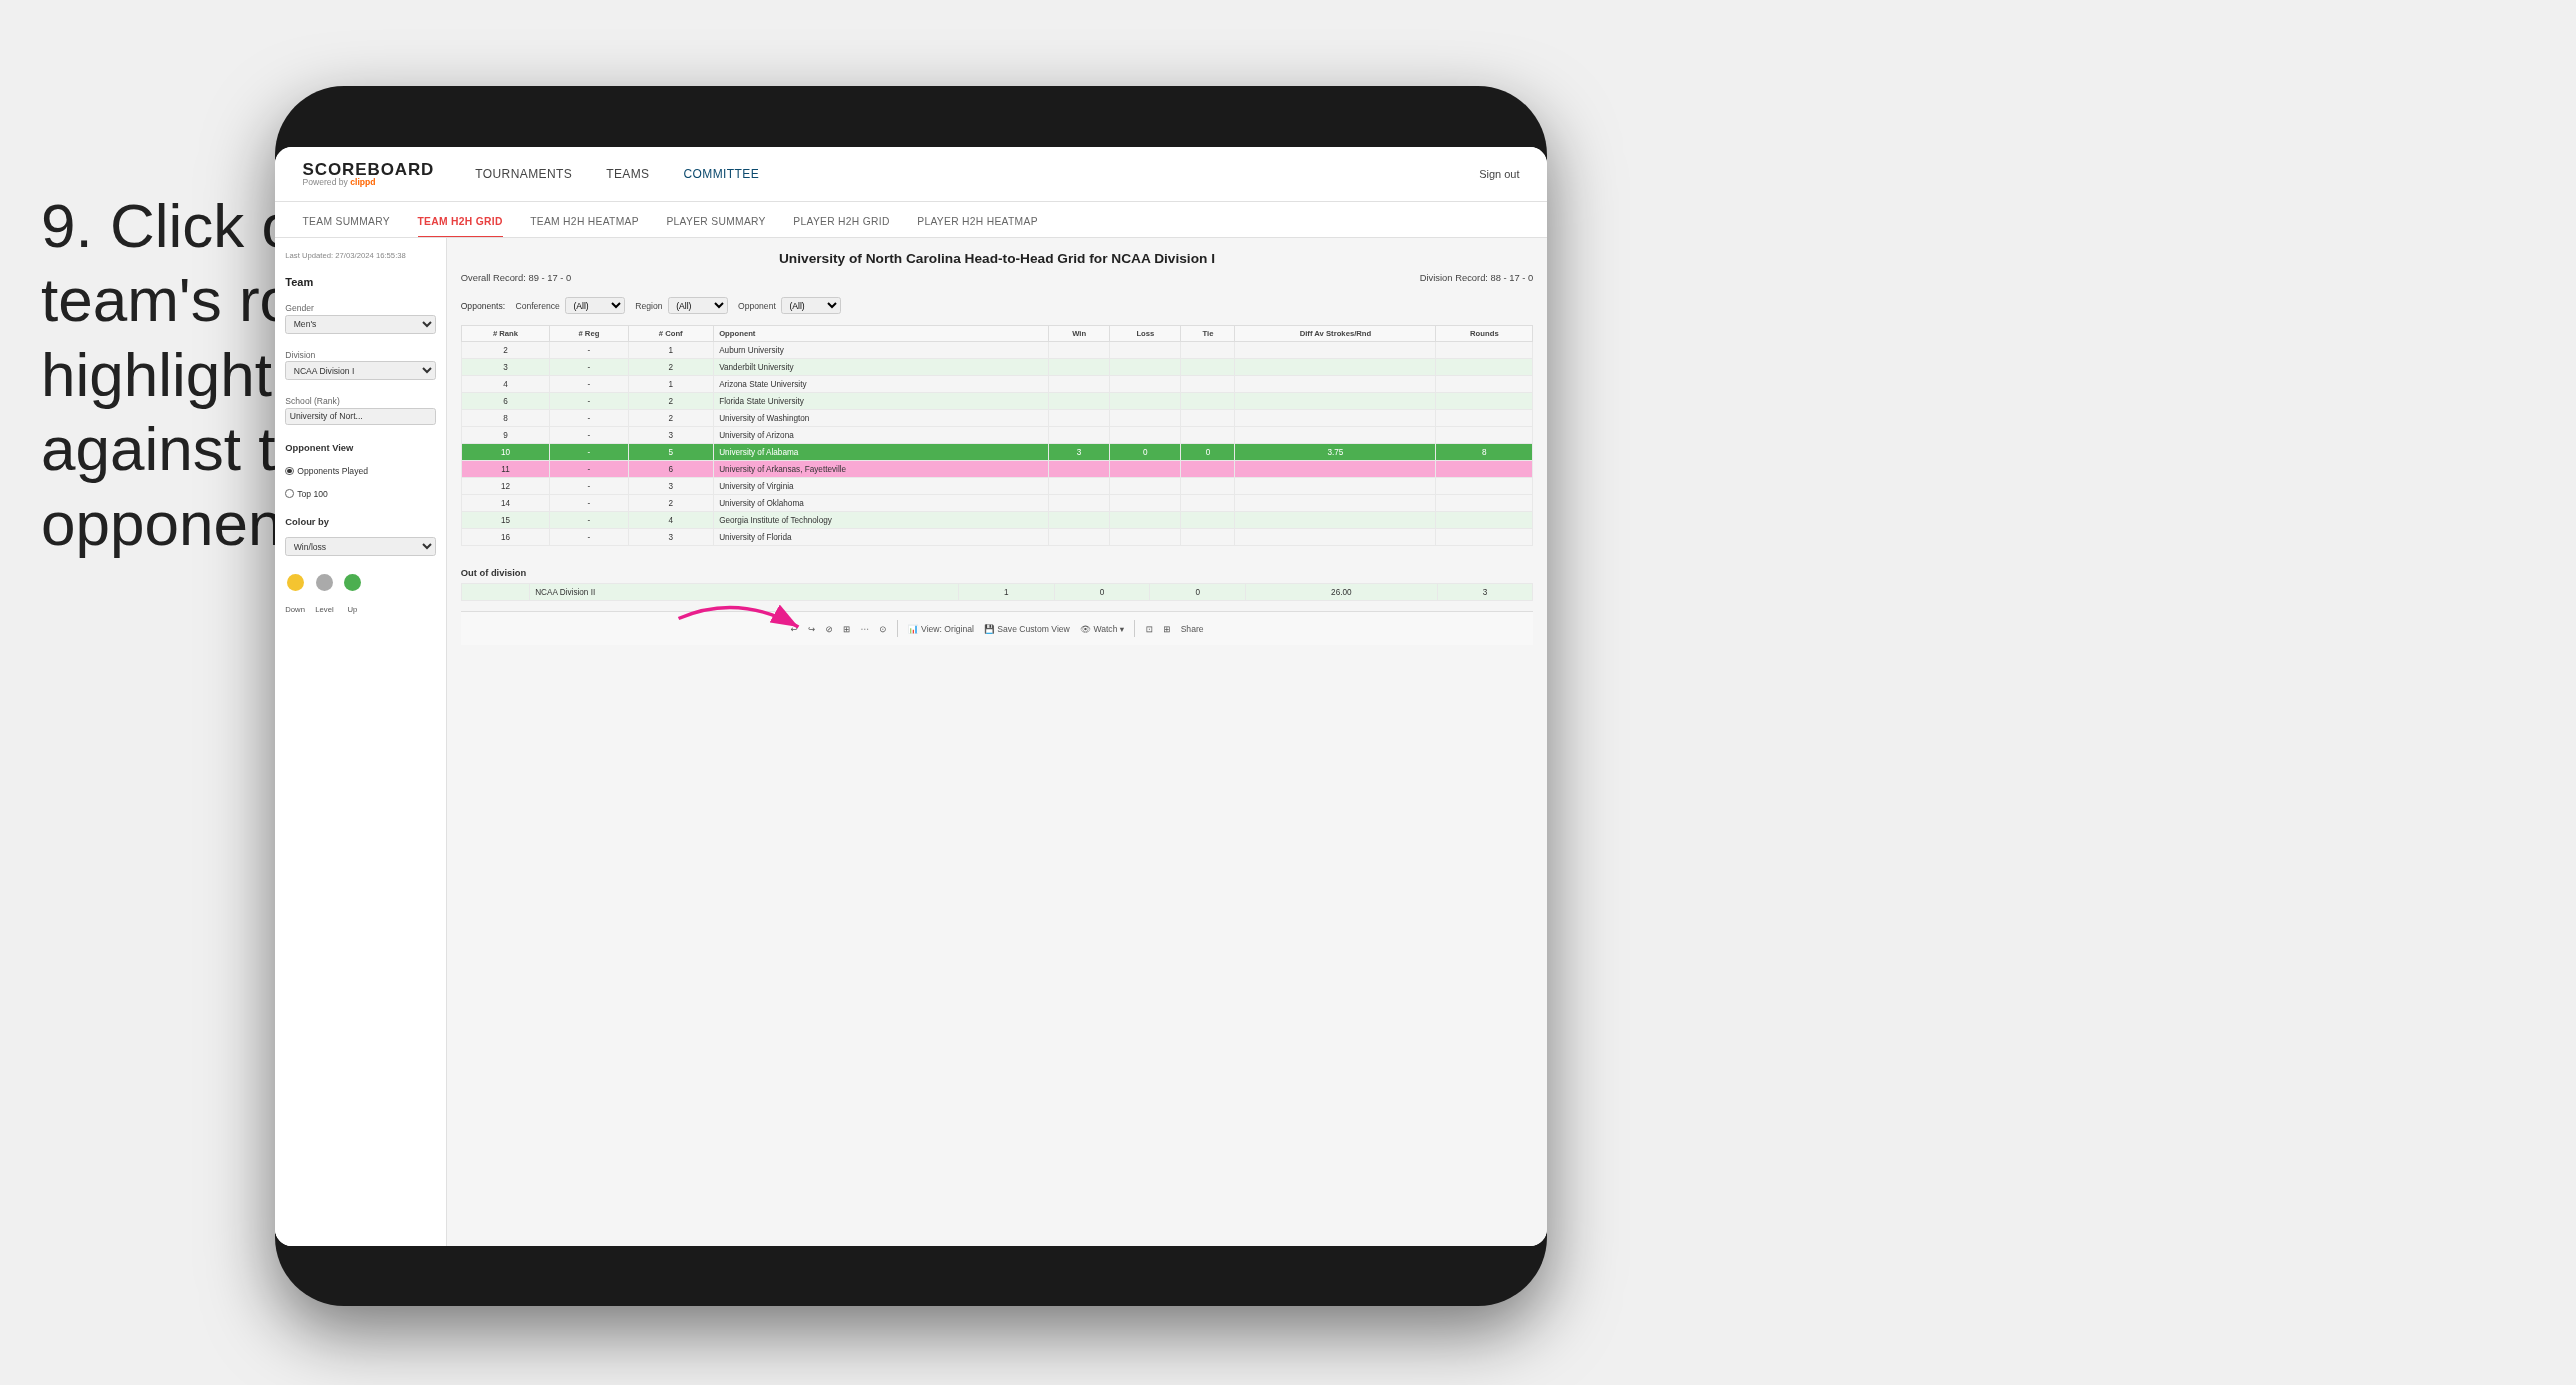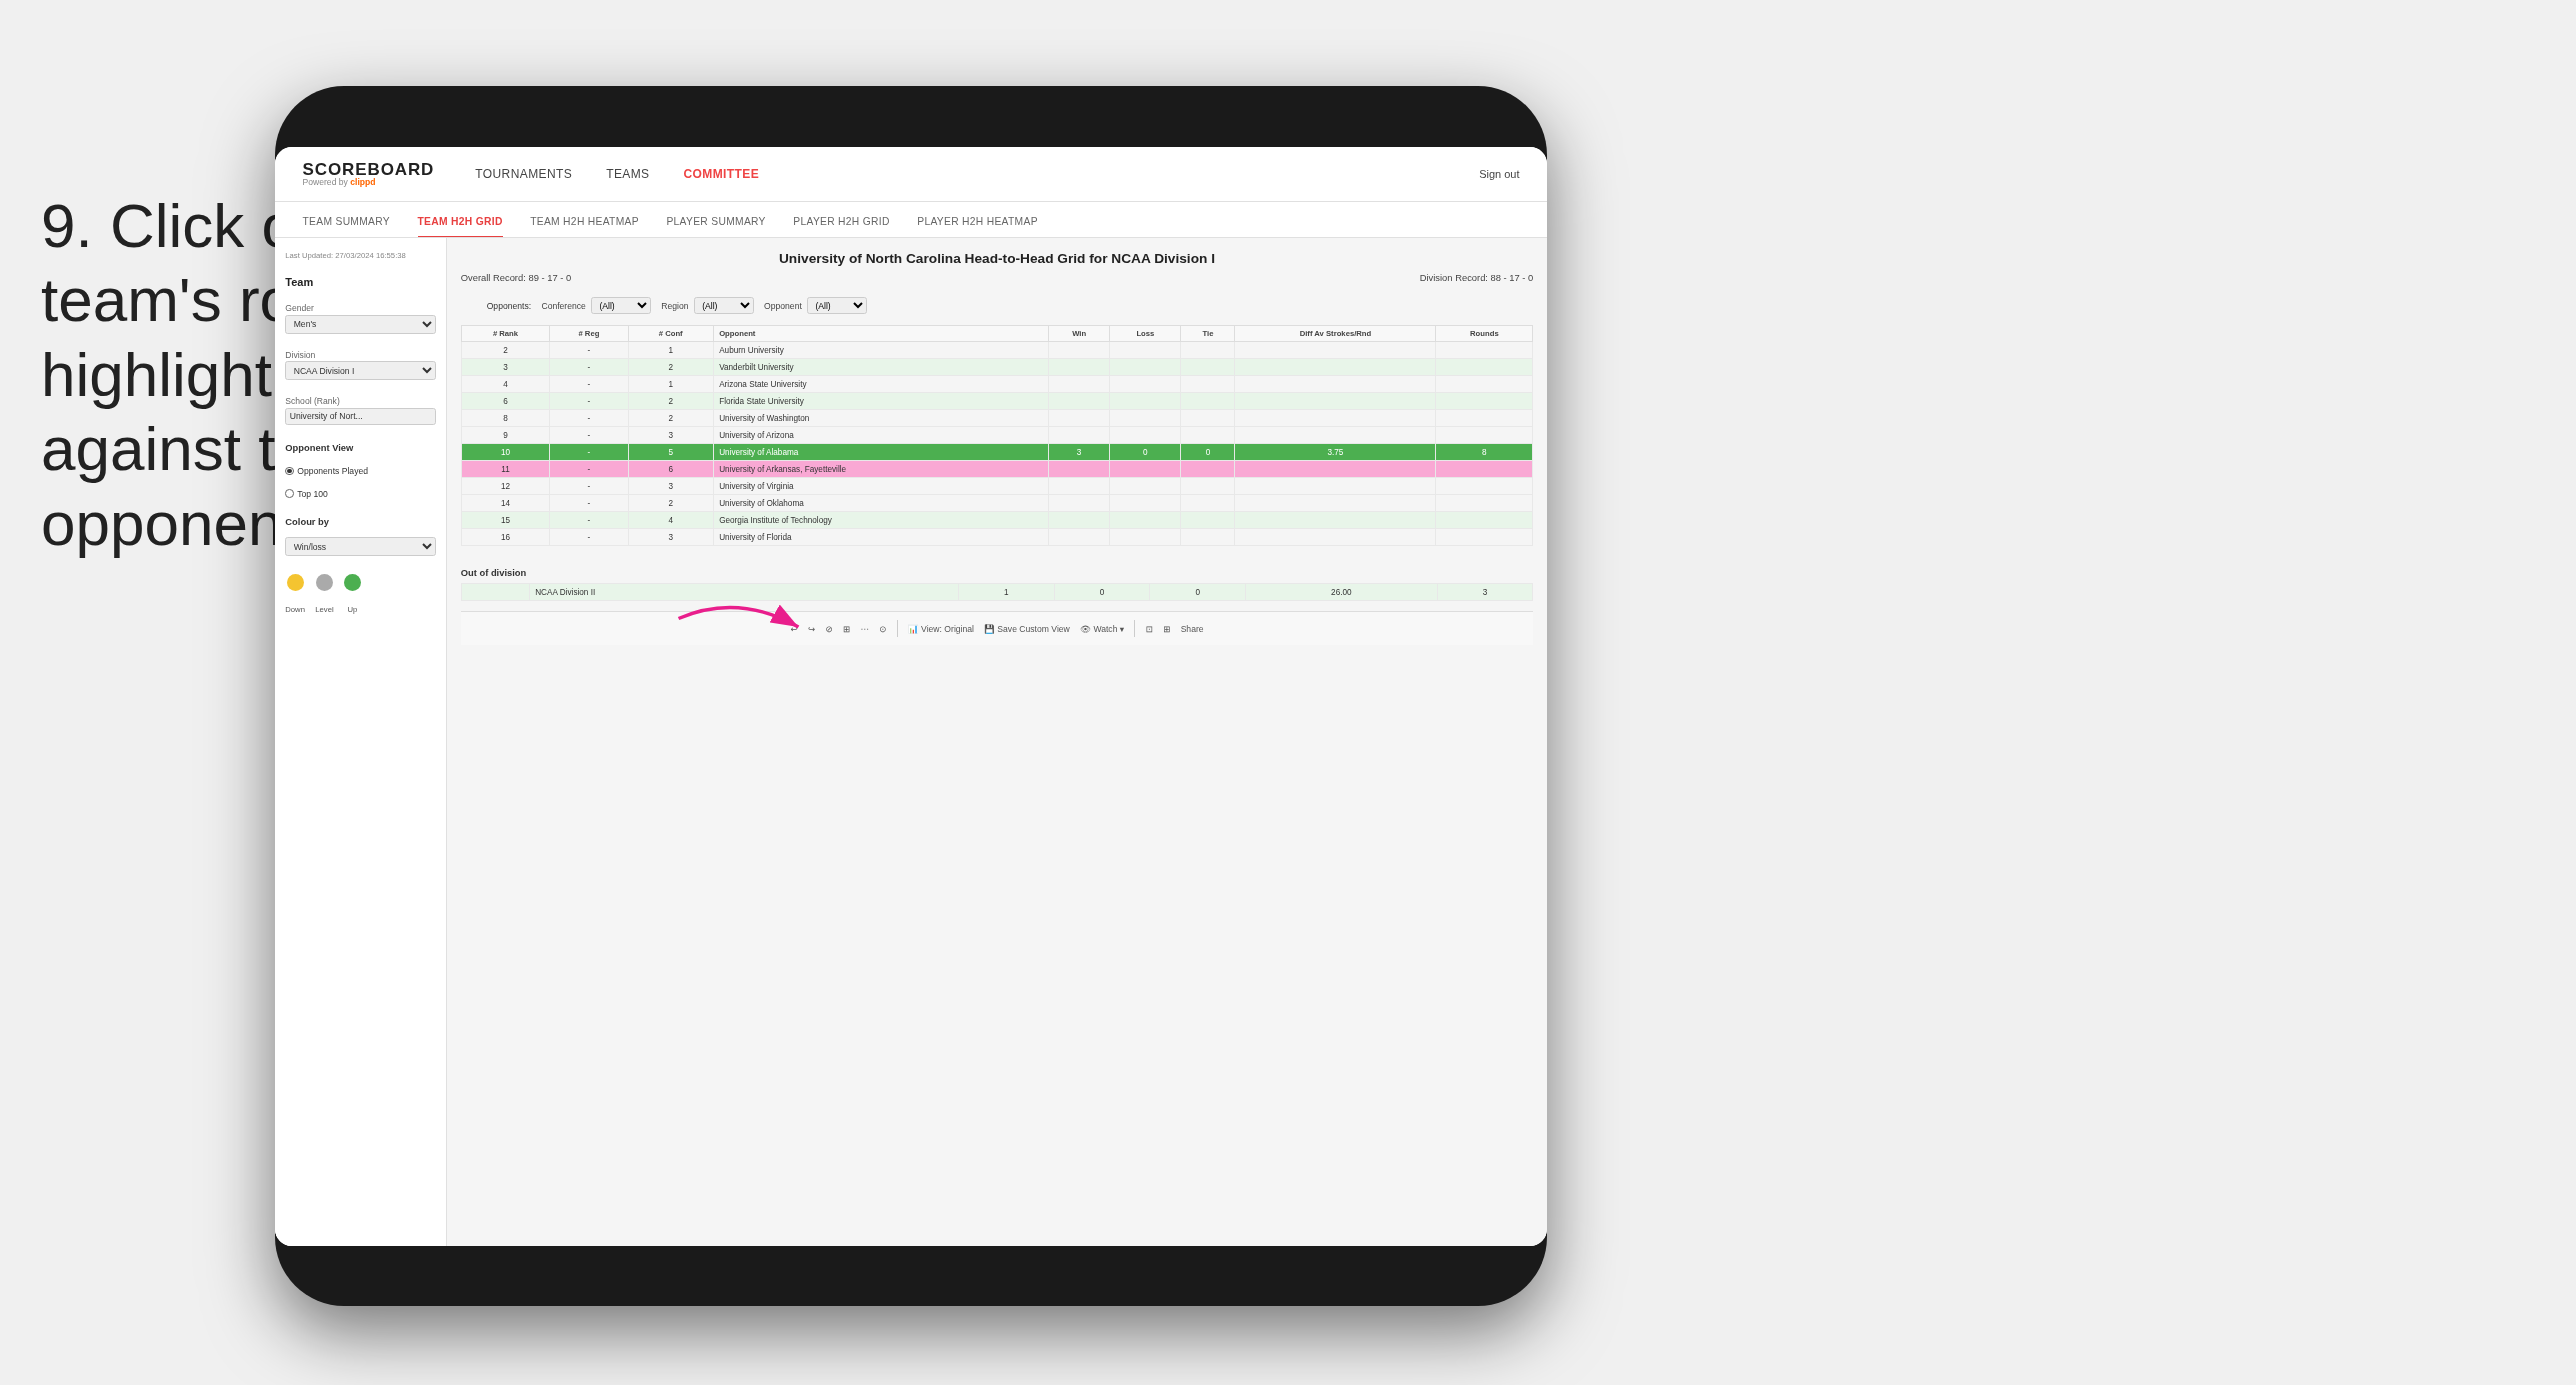--- a/index.html
+++ b/index.html
@@ -98,22 +98,22 @@
 
     .nav-link {
       font-size: 12px;
       color: #444;
       text-decoration: none;
       font-weight: 500;
       letter-spacing: 0.4px;
     }
 
     .nav-link.active {
-      color: #ef4444;
-      font-weight: 700;
+      color: #0c4a6e;
+      font-weight: 400;
     }
 
     .sign-out {
       font-size: 11px;
       color: #444;
     }
 
     
     .sub-nav {
       background: #fff;
@@ -296,21 +296,20 @@
       display: flex;
       align-items: center;
       gap: 10.3px;
       font-size: 8.6px;
       color: #444;
       margin-top: 3.4px;
     }
 
     .filter-label {
       color: #333;
-      margin-left: 26px;
     }
 
     .filter-group {
       display: flex;
       align-items: center;
       gap: 5.2px;
     }
 
     .filter-select {
       font-size: 8.6px;

